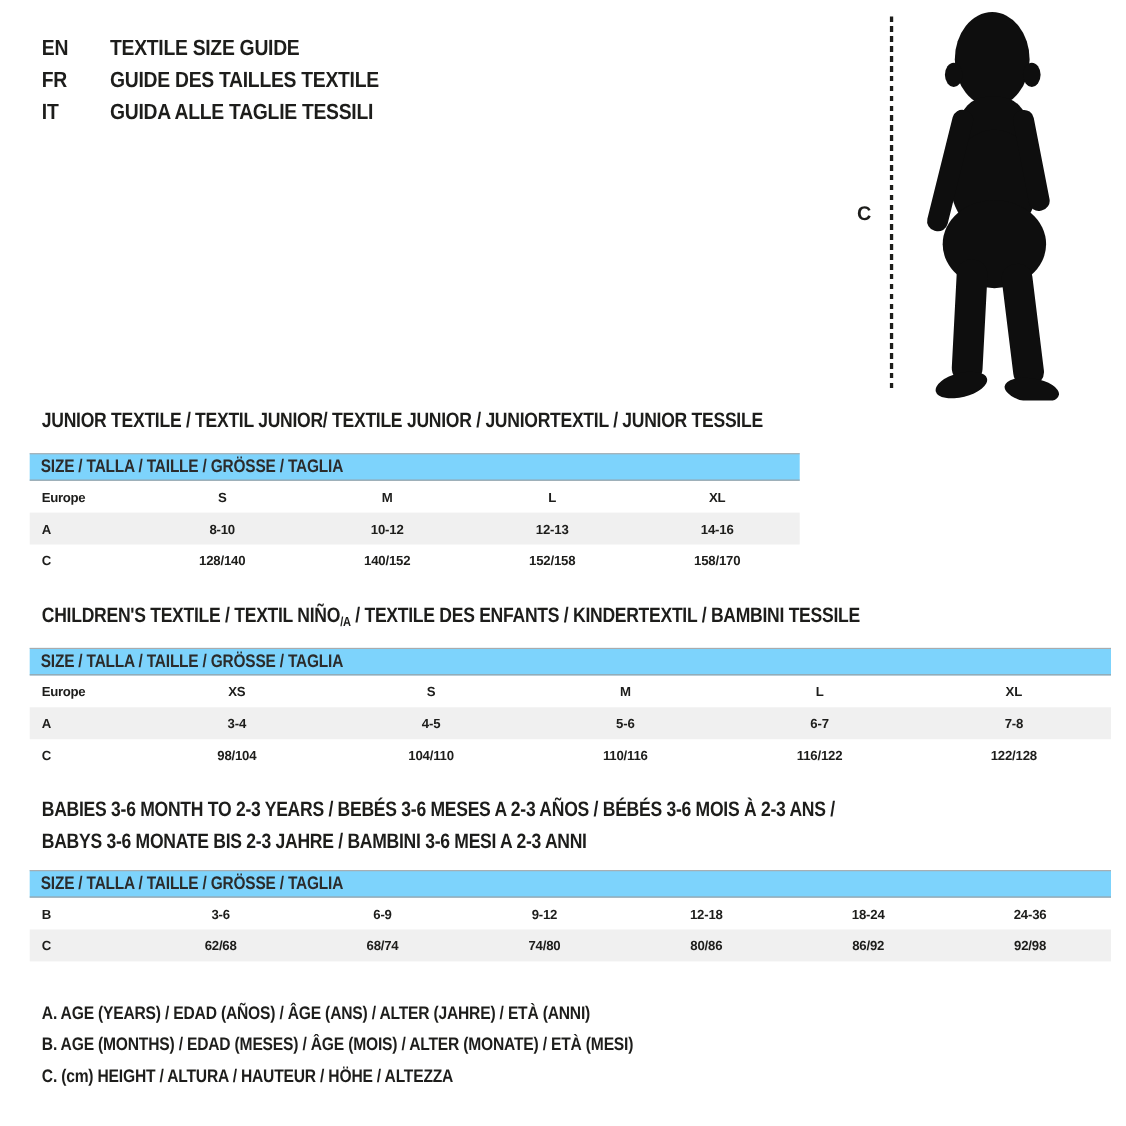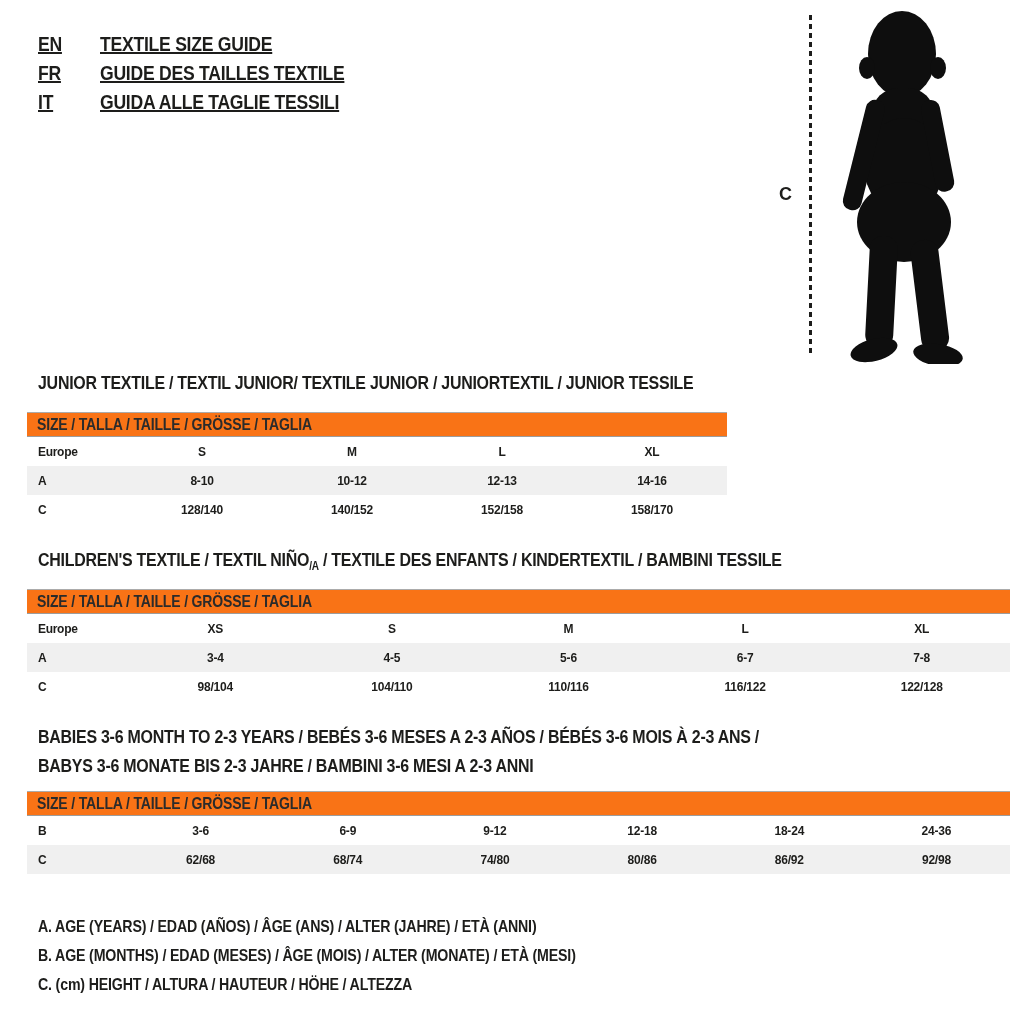--- a/index.html
+++ b/index.html
@@ -2,21 +2,21 @@
 <html><head>
 <meta charset="utf-8">
 <style>
   html,body{margin:0;padding:0;background:#fff;}
   .canvas{
     position:relative;width:1024px;height:1024px;background:#ffffff;
     font-family:"Liberation Sans",sans-serif;font-weight:bold;color:#1d1d1b;
     overflow:hidden;
   }
   
-  .lang-block{position:absolute;left:38px;top:30px;text-decoration:underline;}
+  .lang-block{position:absolute;left:38px;top:30px;}
   .lang-row{height:29px;display:flex;align-items:center;}
   .lang-code{display:inline-block;width:62px;font-size:20px;transform:scaleX(0.88);transform-origin:left center;letter-spacing:-0.3px;}
   .lang-label{display:inline-block;font-size:20px;transform:scaleX(0.88);transform-origin:left center;letter-spacing:-0.3px;white-space:nowrap;}
   
   .height-line{position:absolute;left:809px;top:15px;width:3px;height:342px;
     background:repeating-linear-gradient(180deg,#1d1d1b 0 5px,transparent 5px 9px);}
   .height-label{position:absolute;left:779px;top:184px;font-size:18px;}
   .silhouette{position:absolute;left:820px;top:4px;width:160px;height:360px;}
   .silhouette svg{width:100%;height:100%;}
   
@@ -24,31 +24,31 @@
   .heading-line{font-size:19px;line-height:29px;transform:scaleX(0.84);transform-origin:left top;letter-spacing:-0.3px;white-space:nowrap;}
   .heading-sub{font-size:12px;vertical-align:-4px;}
   .h-junior{top:368px;}
   .h-children{top:545px;text-align:right;}
   .h-babies{top:722px;}
   
   .size-table{position:absolute;left:27px;}
   .t-junior{top:412px;width:700px;}
   .t-children{top:589px;width:983px;}
   .t-babies{top:791px;width:983px;}
-  .size-bar{height:25px;background:#f97316;border-top:1px solid #ababab;border-bottom:1px solid #9c9c9c;
+  .size-bar{height:25px;background:#7dd3fc;border-top:1px solid #ababab;border-bottom:1px solid #9c9c9c;
     display:flex;align-items:center;padding-left:10px;box-sizing:border-box;}
   .size-bar span{display:inline-block;font-size:16.5px;transform:scaleX(0.85);transform-origin:left center;
     white-space:nowrap;color:#2b2b2b;letter-spacing:-0.2px;}
   .trow{display:flex;height:29px;align-items:center;font-size:12px;}
   .trow.shaded{background:#f0f0f0;}
   .tlabel{width:100px;padding-left:11px;box-sizing:border-box;letter-spacing:-0.3px;}
   .tcell{flex:1 1 0;text-align:center;letter-spacing:-0.2px;}
   
   .footnotes{position:absolute;left:38px;top:912px;}
-  .footnote-line{height:29px;display:flex;align-items:center;}
+  .footnote-line{height:29px;display:flex;}
   .footnote-line span{display:inline-block;font-size:16.5px;transform:scaleX(0.86);transform-origin:left center;
     letter-spacing:-0.2px;white-space:nowrap;}
 </style>
 </head>
 <body>
 
 <div class="canvas">
 
   <div class="lang-block">
       <div class="lang-row">

